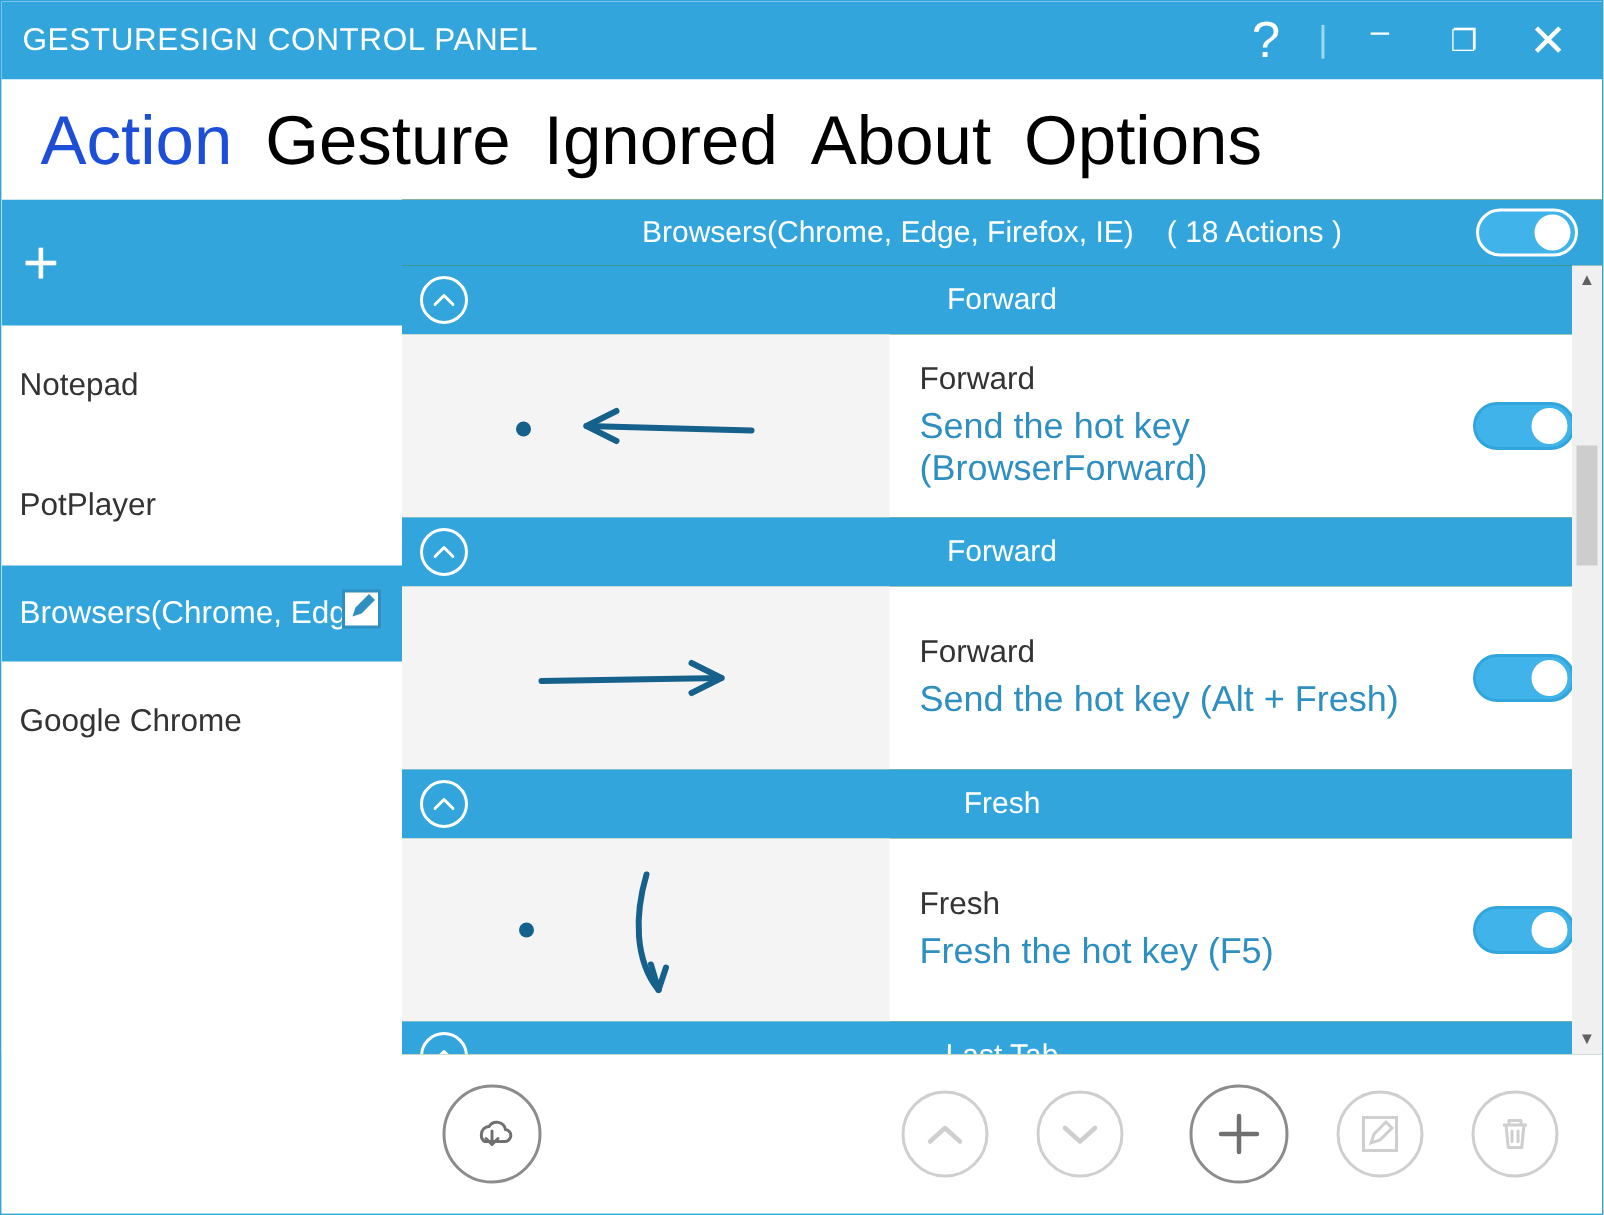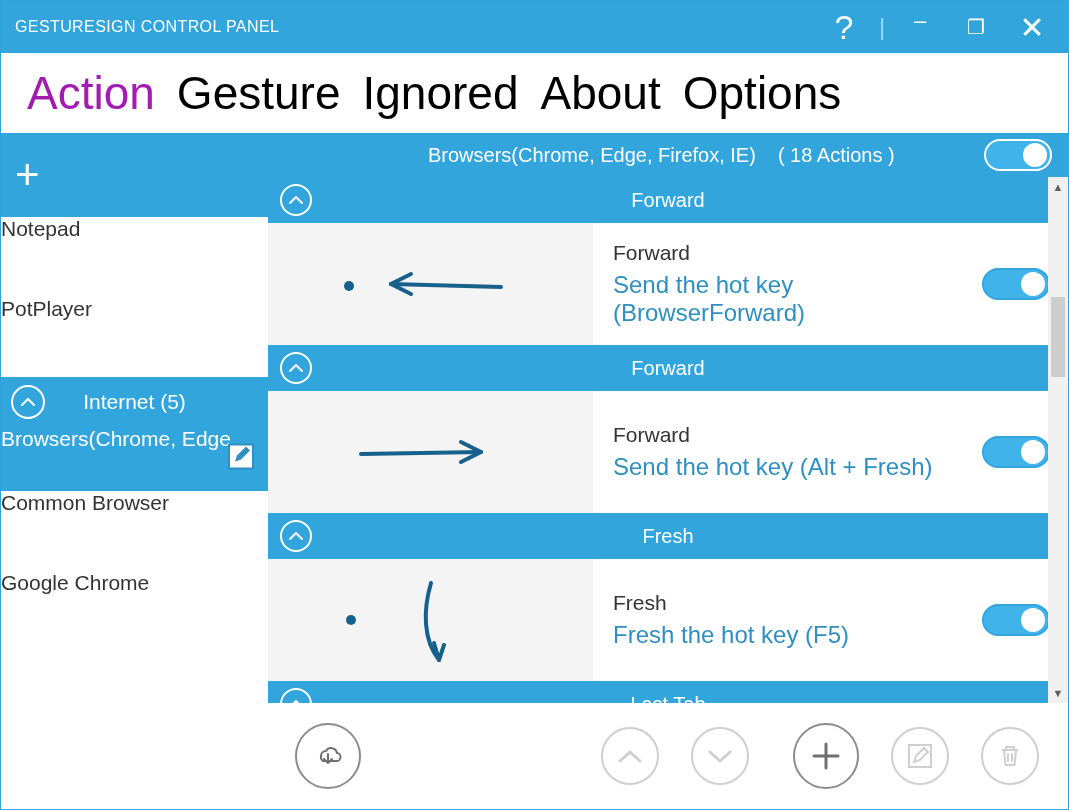--- a/index.html
+++ b/index.html
@@ -20,21 +20,21 @@
 
   
   .titlebar {
     position: absolute; top: 0; left: 0;
     width: 1067px; height: 52px;
     background: #32a5dd;
     display: flex; align-items: center;
   }
   .titlebar .title {
     color: #ffffff;
-    font-size: 16px;
+    font-size: 21px;
     letter-spacing: 0.4px;
     margin-left: 14px;
     white-space: nowrap;
   }
   .titlebar .spacer { flex: 1; }
   .tb-btn {
     width: 56px; height: 52px;
     display: flex; align-items: center; justify-content: center;
     color: #ffffff;
     font-size: 26px;
@@ -59,21 +59,21 @@
     padding-left: 26px;
   }
   .navtab {
     font-size: 46px;
     font-weight: 300;
     color: #000000;
     margin-right: 22px;
     white-space: nowrap;
     cursor: pointer;
   }
-  .navtab.active { color: #a21caf; }
+  .navtab.active { color: #1d4ed8; }
 
   
   .body {
     position: absolute; top: 132px; left: 0;
     width: 1067px; height: 570px;
     background: #ffffff;
   }
 
   
   .sidebar {
@@ -91,21 +91,22 @@
   }
   .new-app .plus {
     font-size: 42px; font-weight: 300;
     margin-left: 14px; margin-right: 16px;
     line-height: 1;
   }
   .new-app .label { font-size: 24px; font-weight: 400; }
 
   .side-item {
     height: 80px;
-    display: flex; align-items: flex-start;
+    display: flex; align-items: center;
+    padding-left: 12px;
     font-size: 21px;
     color: #333333;
     cursor: pointer;
   }
   .side-group {
     height: 50px;
     background: #32a5dd;
     color: #ffffff;
     display: flex; align-items: center;
     justify-content: center;
@@ -299,44 +300,31 @@
       </div>
 
       <div class="side-item">
         <span>Notepad</span>
       </div>
 
       <div class="side-item">
         <span>PotPlayer</span>
       </div>
 
-      <div class="side-group">
-        <span class="chev">
-          <span class="chev-circle">
-            <svg width="14" height="10" viewBox="0 0 14 10">
-                <path d="M1 8 L7 2 L13 8" stroke="#ffffff" stroke-width="2" fill="none" stroke-linecap="round" stroke-linejoin="round"></path>
-              </svg>
-          </span>
-        </span>
-        <span>Internet (5)</span>
-      </div>
 
       <div class="side-item selected">
         <span>Browsers(Chrome, Edge</span>
         <span class="edit-ico">
           <svg width="30" height="30" viewBox="0 0 30 30">
             <rect x="3" y="3" width="24" height="24" fill="#ffffff" stroke="#2e8fc0" stroke-width="2"></rect>
             <path d="M9 20 L11 14 L20 5 L24 9 L15 18 Z" fill="#2e8fc0"></path>
           </svg>
         </span>
       </div>
 
-      <div class="side-item">
-        <span>Common Browser</span>
-      </div>
 
       <div class="side-item">
         <span>Google Chrome</span>
       </div>
 
     </div>
 
     <div class="content">
 
       <div class="content-header">

